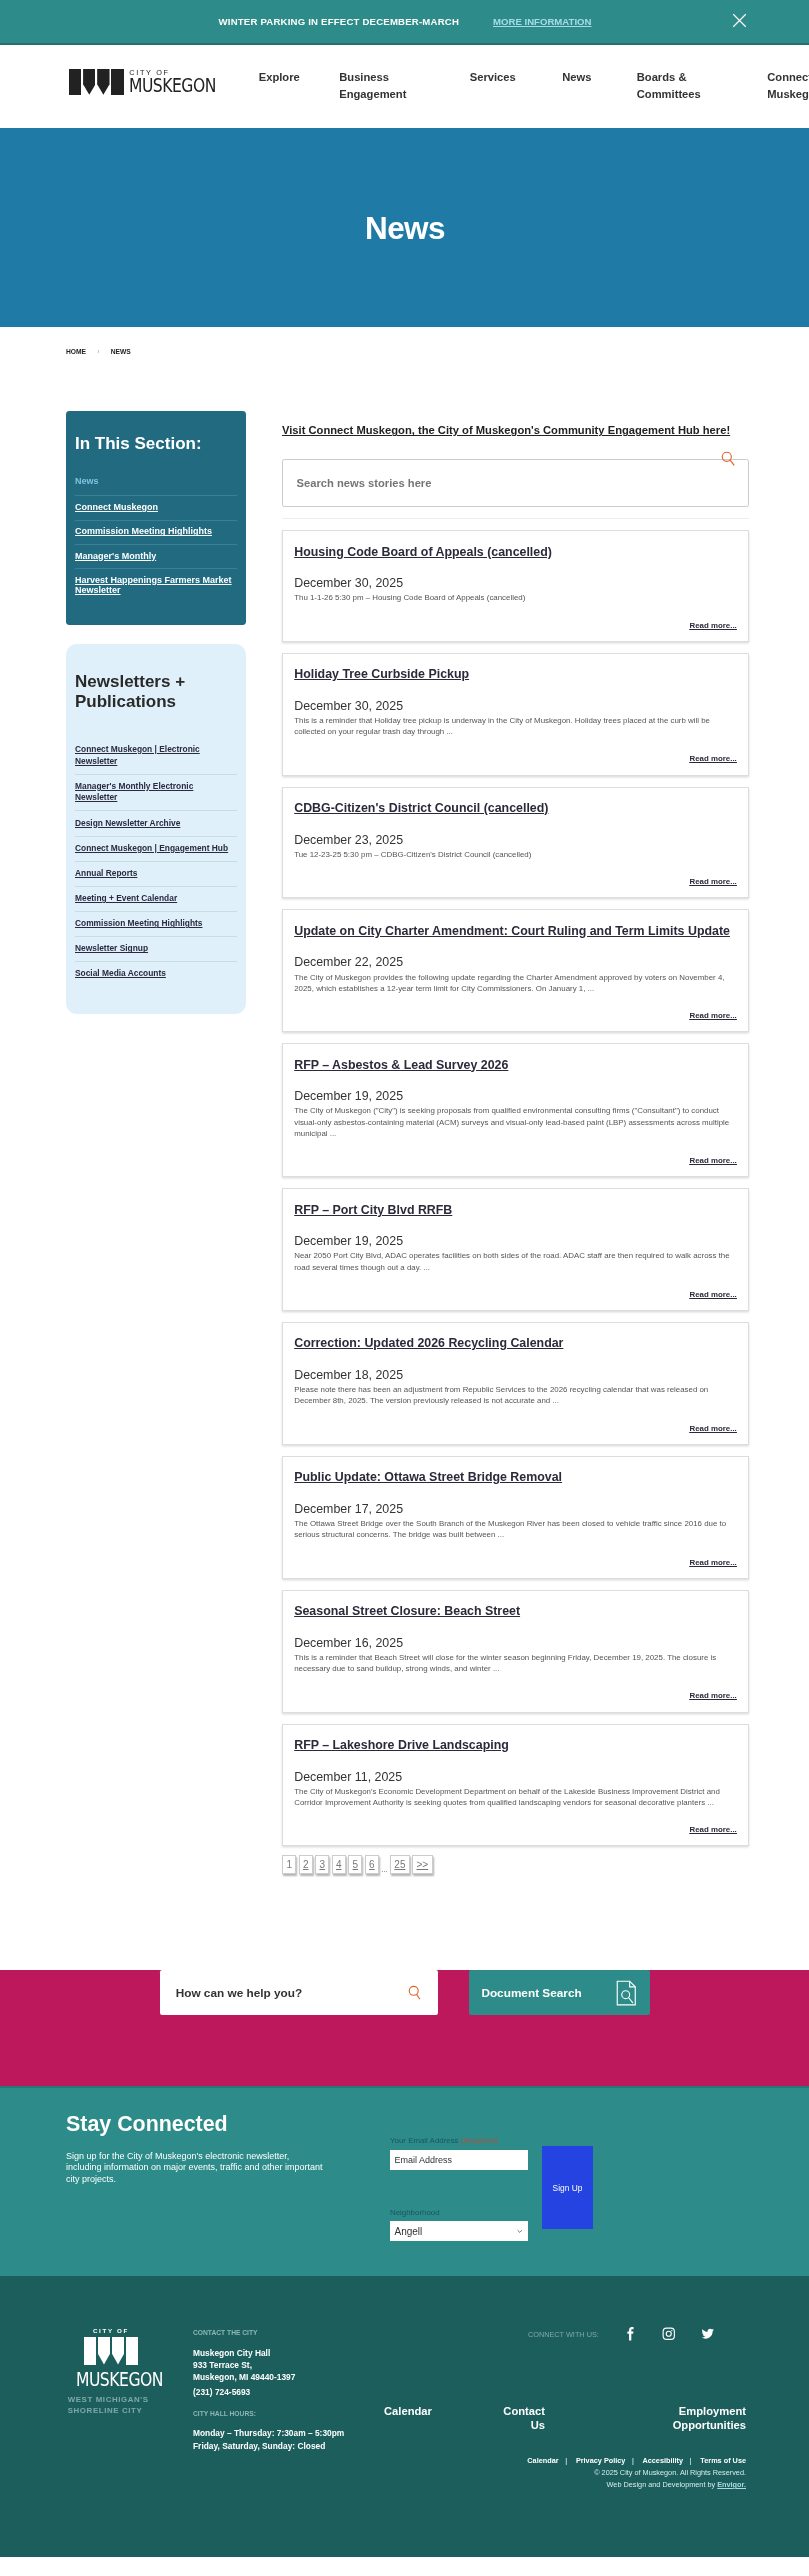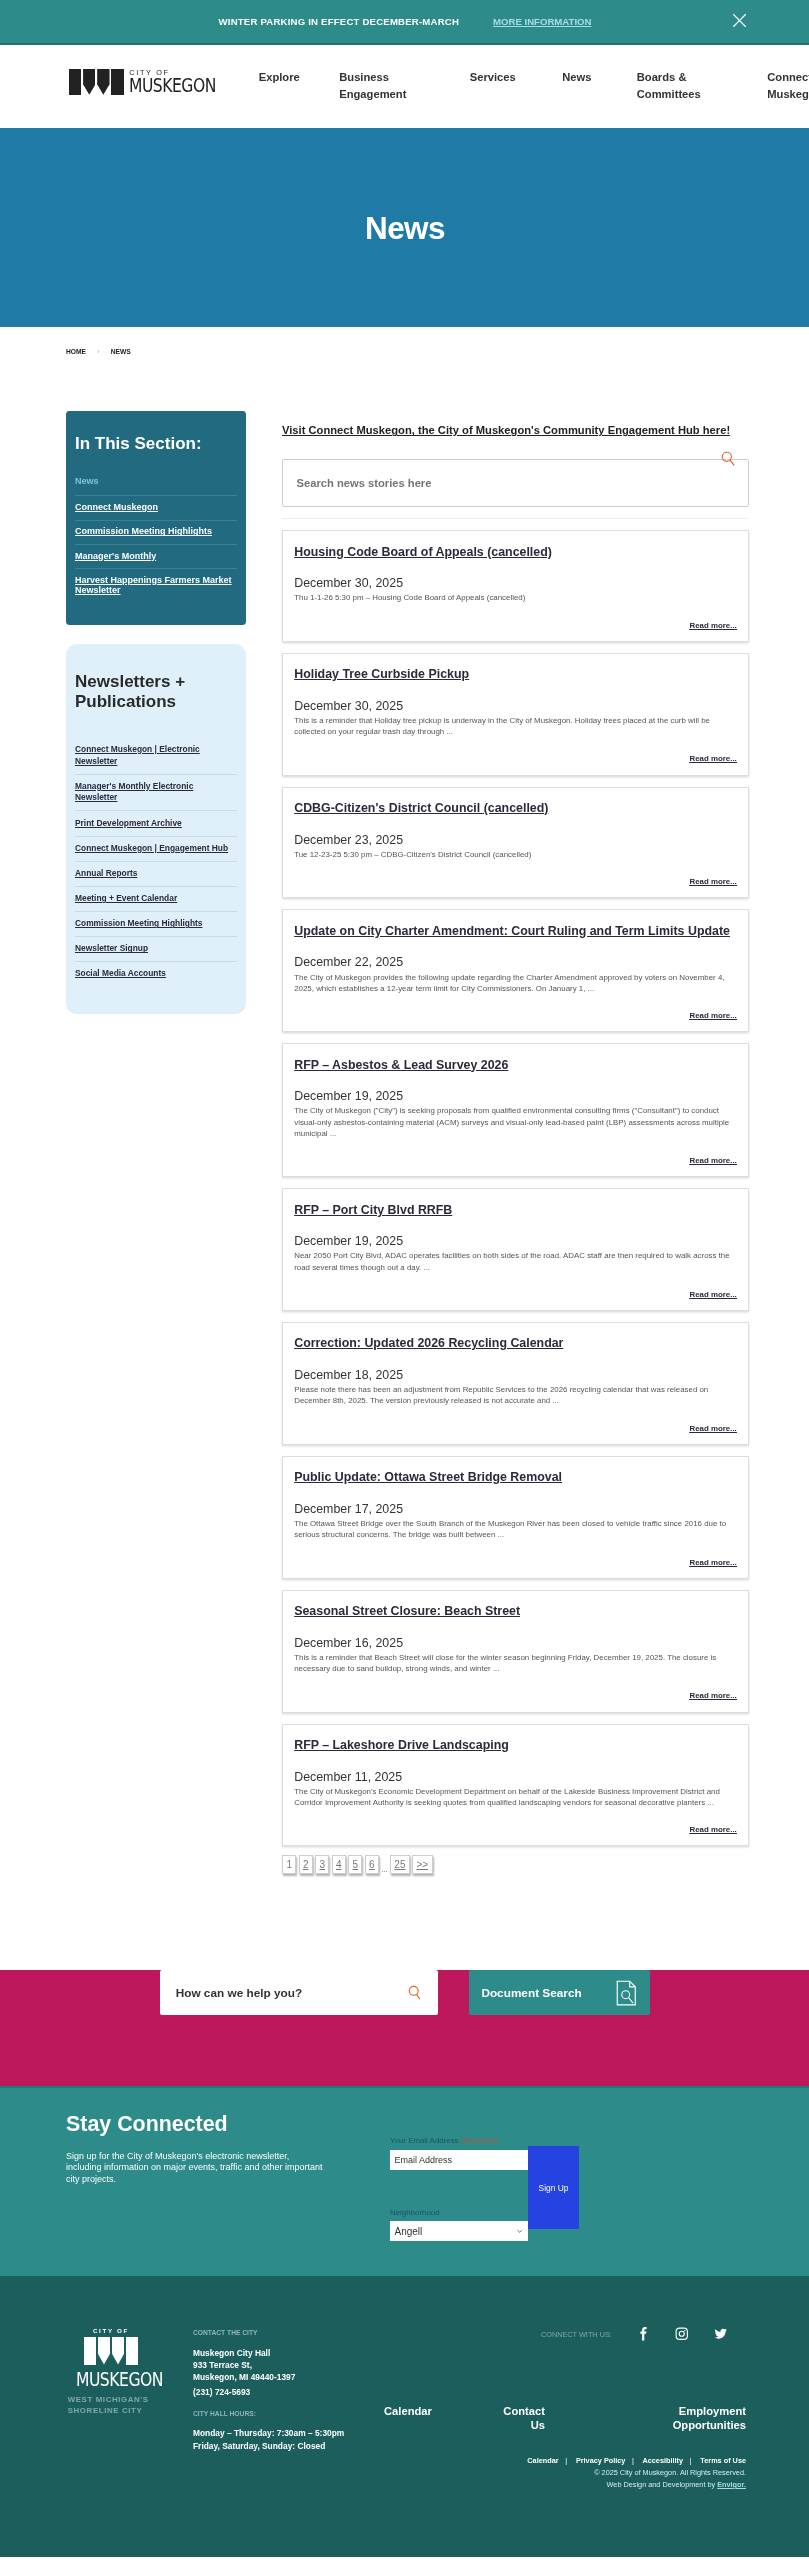--- a/index.html
+++ b/index.html
@@ -51,39 +51,39 @@
 .pg{border:0.6px solid #ccc;box-shadow:1.1px 1.7px 1.7px rgba(0,0,0,.3);background:#fff;height:19px;min-width:13.5px;padding:0 3.4px;display:flex;align-items:center;justify-content:center;font-size:10px;color:#777;text-decoration:underline;}
 .pg.cur{text-decoration:none;}
 .pg-gap{font-size:7.9px;color:#555;}
 .findbar{margin-top:96px;height:118px;background:#be185d;display:flex;align-items:flex-start;justify-content:center;gap:31px;border-bottom:2.2px solid #217a78;}
 .find-input{width:278px;height:45px;background:#fff;border-radius:2.2px;display:flex;align-items:center;justify-content:space-between;padding:0 15.7px;font-size:11.8px;font-weight:bold;color:#333;}
 .doc-btn{width:181px;height:45px;background:#2d8c89;border-radius:2.2px;display:flex;align-items:center;justify-content:space-between;padding:0 12.4px;color:#fff;font-size:11.8px;font-weight:bold;}
 .stay{background:#2d8c89;height:188px;display:flex;padding:0 0 0 66px;}
 .stay-left{width:281px;padding-top:23.6px;}
 .stay-left h2{color:#fff;font-size:21.4px;font-weight:900;}
 .stay-left p{color:#fff;font-size:9px;line-height:11.8px;margin-top:13.5px;width:259px;}
-.stay-form{margin-left:43px;padding-top:48px;display:flex;}
+.stay-form{margin-left:43px;padding-top:48px;display:flex;gap:14px;}
 .form-col{width:138px;}
 .form-label{font-size:7.9px;color:#1b5560;}
 .req{color:#b35040;}
 .form-input{margin-top:4.5px;height:20px;background:#fff;font-size:9px;color:#333;display:flex;align-items:center;padding-left:4.5px;}
 .form-label2{font-size:7.9px;color:#1b5560;margin-top:38px;}
 .form-select{margin-top:4.5px;height:20px;background:#fff;font-size:10px;color:#333;display:flex;align-items:center;justify-content:space-between;padding:0 5.6px 0 4.5px;}
 .signup{width:51px;height:83px;background:#2443e0;color:#fff;font-size:8.4px;display:flex;align-items:center;justify-content:center;margin-top:9.6px;}
 .footer{background:#1c5e5c;height:281px;position:relative;color:#fff;}
 .f-logo{position:absolute;left:66px;top:51px;width:90px;text-align:center;}
 .f-logo .small{font-size:6.2px;letter-spacing:1.7px;font-weight:bold;}
 .f-logo .mark{display:flex;justify-content:center;gap:1.7px;margin:2.2px 0;}
 .f-logo .mark span{width:12.4px;height:28px;background:#fff;display:block;}
 .f-logo .mark span:nth-child(2),.f-logo .mark span:nth-child(3){clip-path:polygon(0 0,100% 0,100% 60%,50% 100%,0 60%);}
 .f-logo .big{font-size:20px;font-family:"DejaVu Sans",sans-serif;transform:scaleX(.78);letter-spacing:-0.6px;}
 .f-logo .tag{color:#7fa8a8;font-weight:bold;font-size:7.9px;letter-spacing:0.6px;line-height:11.2px;margin-top:3.4px;text-align:left;padding-left:1.7px;}
 .f-contact{position:absolute;left:193px;top:51px;font-size:8.4px;font-weight:bold;line-height:12.4px;}
 .f-head{color:#8fb6b6;font-size:6.7px;font-weight:900;margin-bottom:6.7px;}
-.f-connect{position:absolute;left:541px;top:51px;display:flex;align-items:center;}
+.f-connect{position:absolute;left:528px;top:51px;display:flex;align-items:center;}
 .f-connect-label{color:#7fa8a8;font-size:7.3px;margin-right:25px;}
 .f-social{width:13.5px;height:13.5px;margin-right:25px;}
 .f-links{position:absolute;top:128px;left:384px;width:362px;}
 .f-link{position:absolute;font-size:11.2px;font-weight:bold;line-height:14px;}
 .f-bottom{position:absolute;right:64px;top:179px;text-align:right;font-size:7.3px;line-height:11.8px;}
 .f-legal{font-weight:bold;font-size:7.3px;}
 .f-legal span.sep{margin:0 6.7px;font-weight:normal;}
 .f-copy{color:#d7ecec;font-size:7.3px;}
 .f-env{text-decoration:underline;font-weight:bold;color:#a9dbe6;}
 </style>
@@ -138,21 +138,21 @@
       <div class="side-current">News</div>
       <a class="side-link">Connect Muskegon</a>
       <a class="side-link">Commission Meeting Highlights</a>
       <a class="side-link">Manager's Monthly</a>
       <a class="side-link">Harvest Happenings Farmers Market Newsletter</a>
     </div>
     <div class="box-light">
       <h2>Newsletters + Publications</h2>
       <a class="pub-link">Connect Muskegon | Electronic Newsletter</a>
       <a class="pub-link">Manager's Monthly Electronic Newsletter</a>
-      <a class="pub-link">Print Development Archive</a>
+      <a class="pub-link">Design Newsletter Archive</a>
       <a class="pub-link">Connect Muskegon | Engagement Hub</a>
       <a class="pub-link">Annual Reports</a>
       <a class="pub-link">Meeting + Event Calendar</a>
       <a class="pub-link">Commission Meeting Highlights</a>
       <a class="pub-link">Newsletter Signup</a>
       <a class="pub-link">Social Media Accounts</a>
     </div>
   </aside>
 
   <section class="content">

